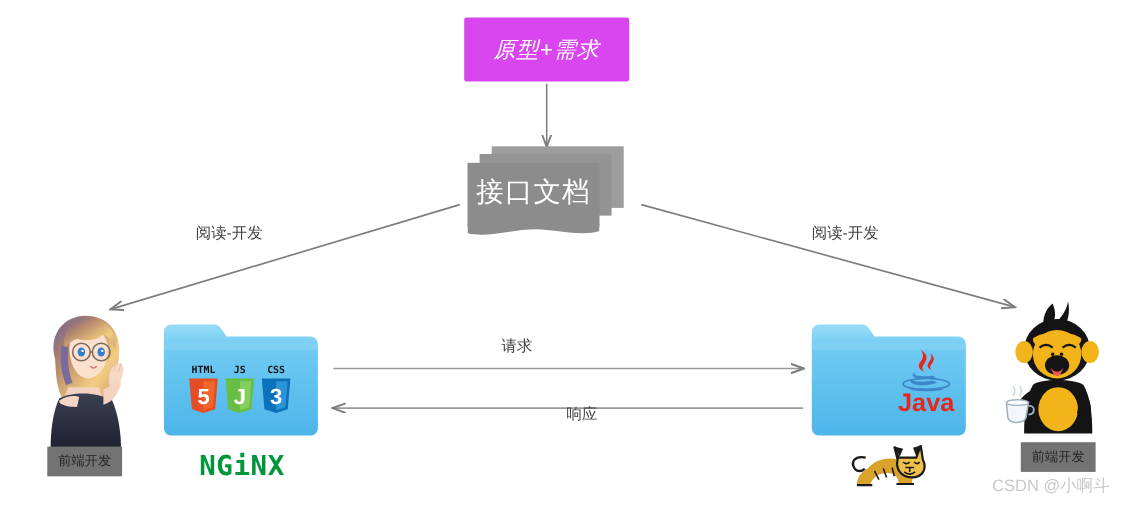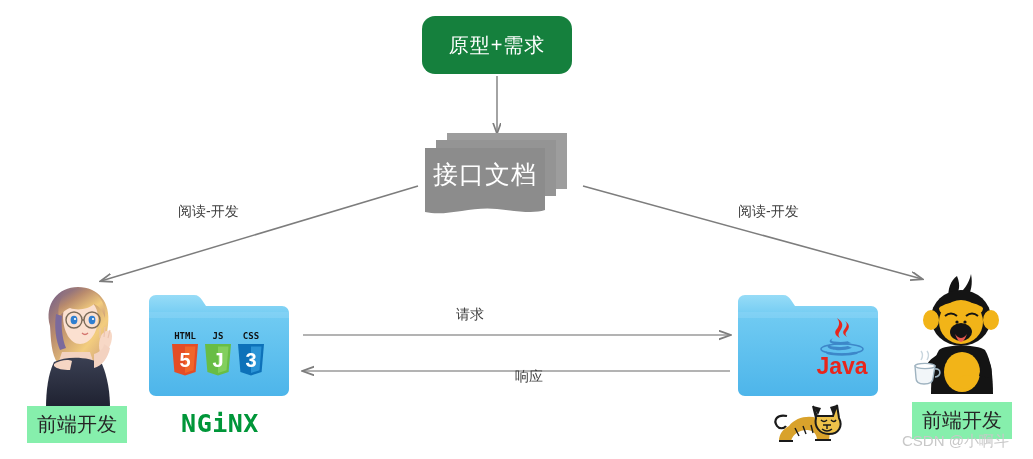--- a/index.html
+++ b/index.html
@@ -7,22 +7,22 @@
     width:1033px;height:459px;
     background:#ffffff;
     font-family:"Liberation Sans","DejaVu Sans",sans-serif;
     overflow:hidden;
   }
   #stage{position:relative;width:1033px;height:459px;}
 
   
   .proto-box{
     position:absolute;left:422px;top:16px;width:150px;height:58px;
-    background:#15803d;border-radius:13px;
-    display:flex;align-items:center;justify-content:center;
+    background:#d946ef;border-radius:2px;
+    display:flex;align-items:center;justify-content:center;font-style:italic;
   }
   .proto-box span{
     color:#ffffff;font-size:20px;letter-spacing:1px;
   }
 
   
   .doc-stack{position:absolute;left:425px;top:133px;width:150px;height:74px;}
   .doc-sheet{position:absolute;background:#8c8c8c;}
   .doc-sheet.back2{left:22px;top:0px;width:120px;height:56px;background:#9d9d9d;}
   .doc-sheet.back1{left:11px;top:7px;width:120px;height:56px;background:#949494;}
@@ -47,21 +47,21 @@
   }
   #lbl-left{left:178px;top:203px;}
   #lbl-right{left:738px;top:203px;}
   #lbl-req{left:456px;top:306px;}
   #lbl-res{left:483px;top:368px;padding-left:32px;}
 
   
   .person{position:absolute;}
   .person .name-tag{
     position:absolute;left:50%;transform:translateX(-50%);
-    background:#86efac;color:#262626;font-size:20px;
+    background:#737373;color:#262626;font-size:12px;
     padding:5px 10px;white-space:nowrap;
   }
 
   
   #fe-person{left:24px;top:278px;width:106px;height:170px;}
   #fe-art{position:absolute;left:8px;top:0px;width:90px;height:130px;}
   #fe-person .name-tag{top:128px;}
 
   
   #be-person{left:903px;top:272px;width:118px;height:180px;}

